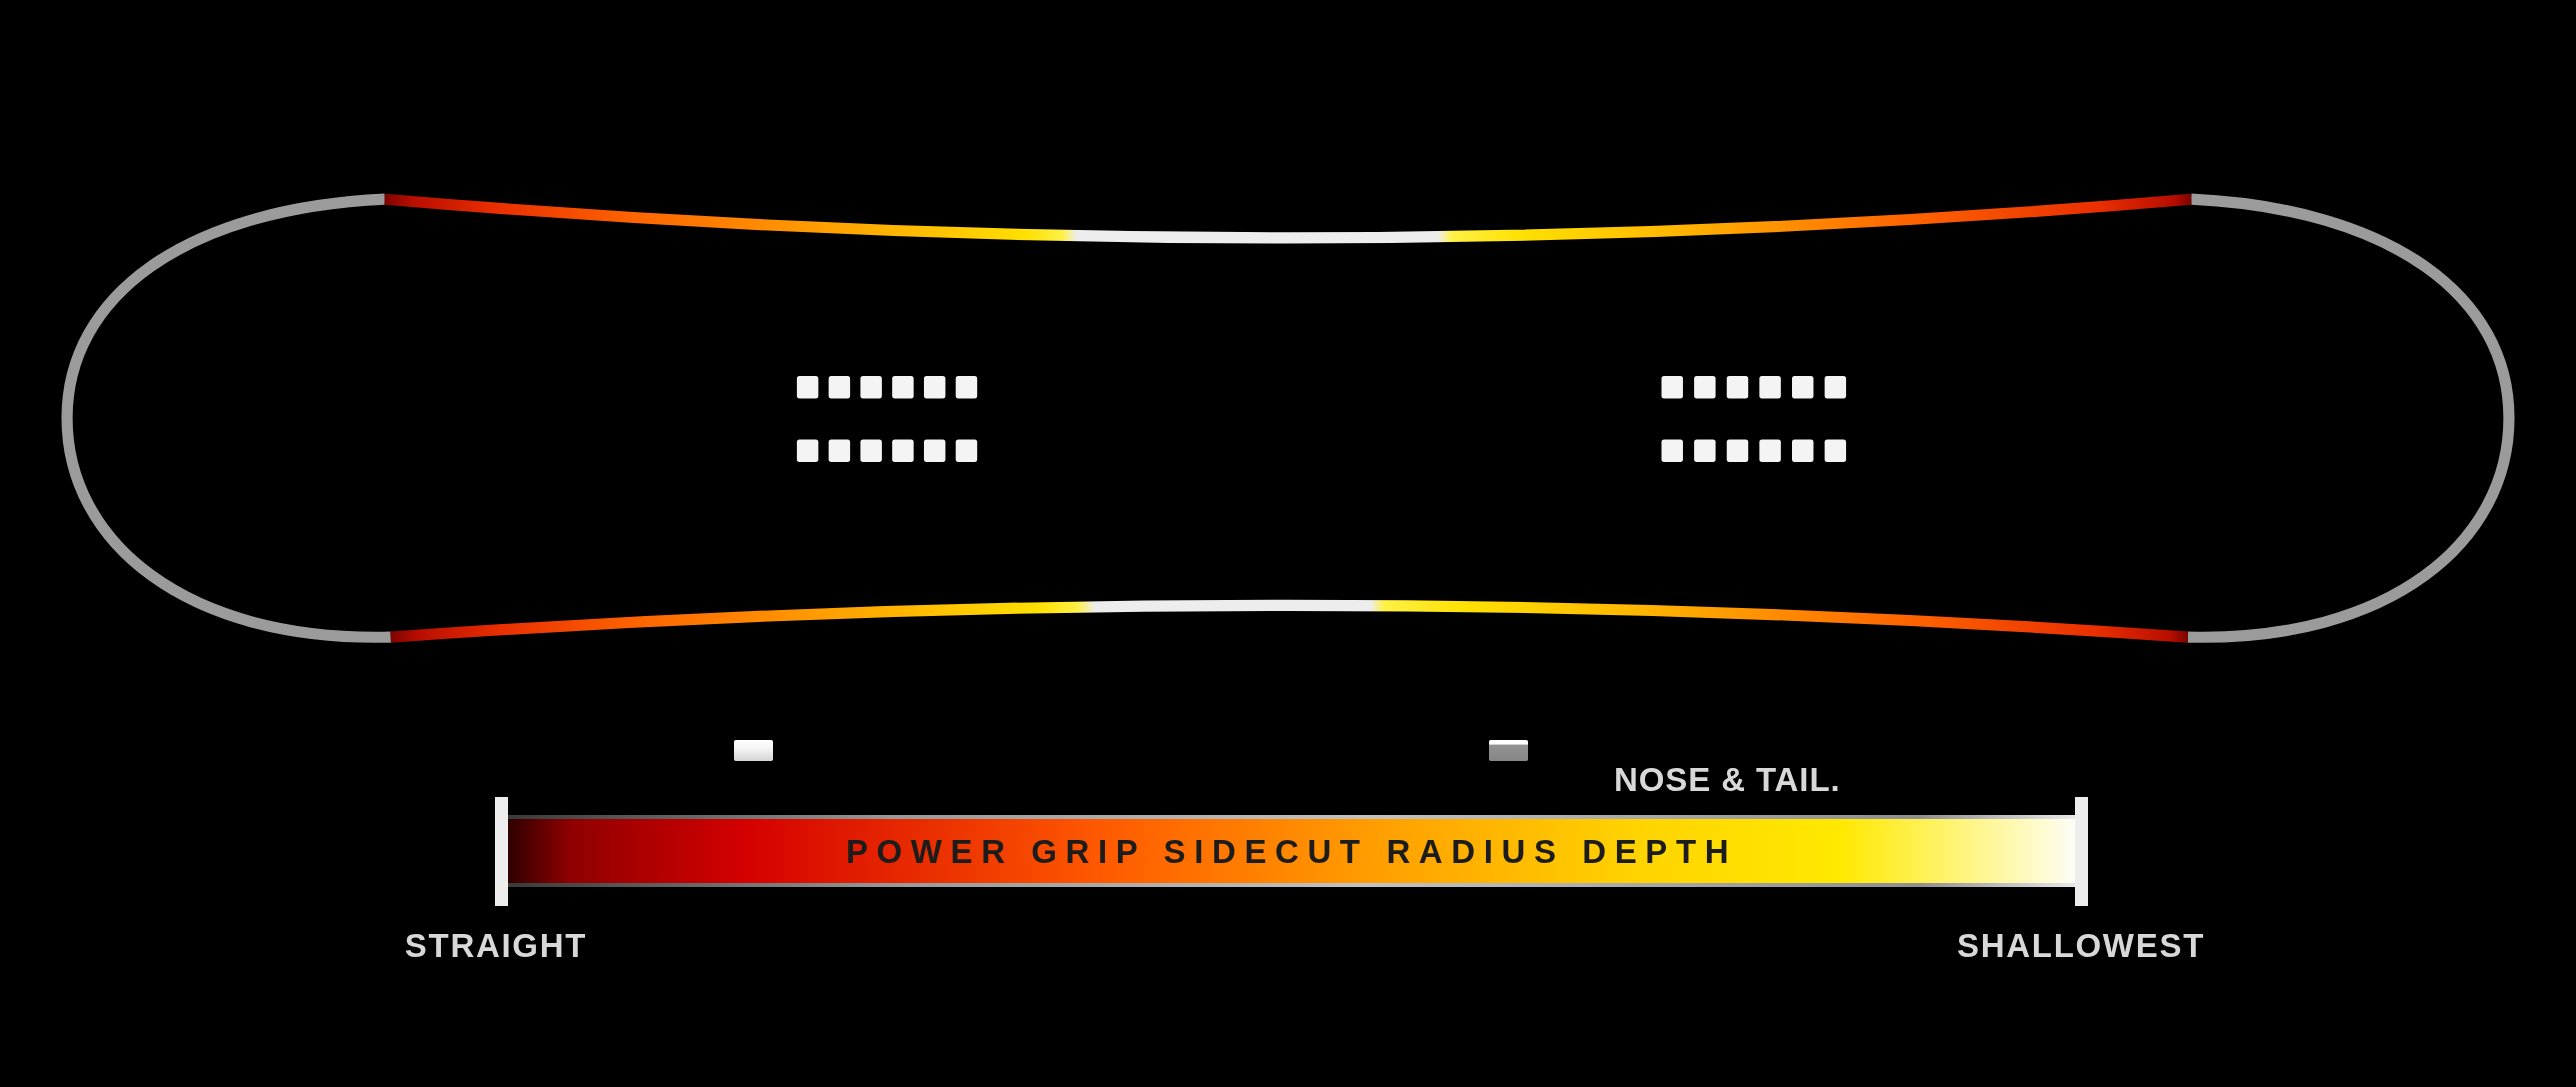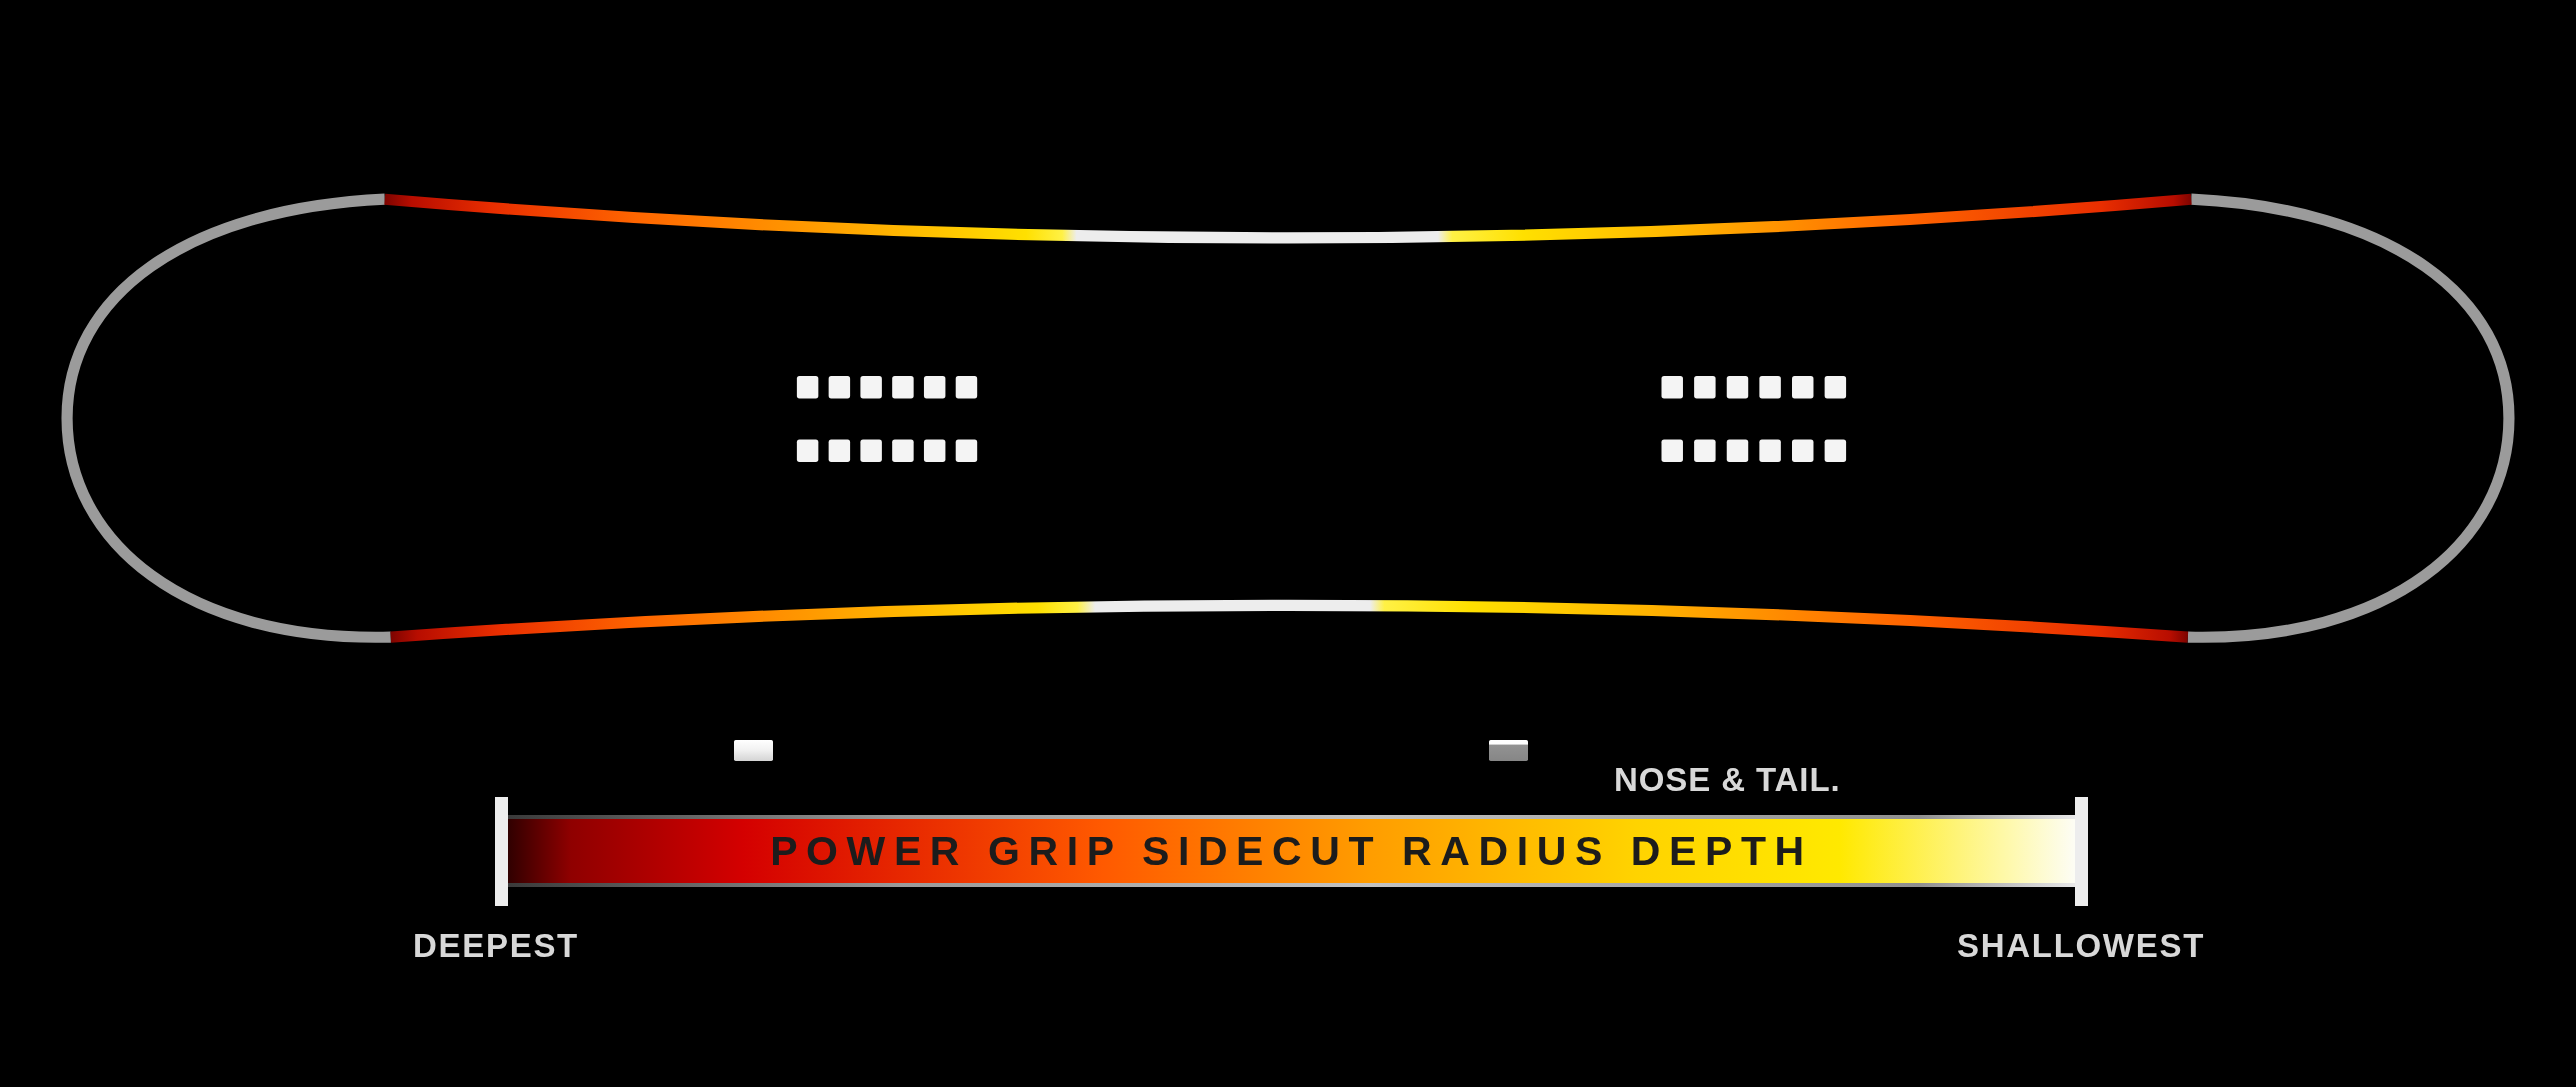--- a/index.html
+++ b/index.html
@@ -18,21 +18,21 @@
   .bar-cap{position:absolute;width:13px;height:109px;background:#ededed;top:797px;}
   .bar-bevel{position:absolute;left:508px;width:1567px;height:4.3px;
     background:linear-gradient(90deg,#3a3a3a 0%,#9a9a9a 25%,#c2c2c2 55%,#8f8f8f 90%,#e8e8e8 100%);}
   .grad-bar{
     position:absolute;left:508px;top:819px;width:1567px;height:64px;
     background:linear-gradient(90deg,#300000 0%,#8f0000 4%,#d40000 15%,#ff5a00 38%,
       #ff9d00 55%,#ffd300 72%,#ffe900 85%,#fef9b0 96%,#fdfdf5 100%);
   }
   .grad-bar-label{
     width:100%;height:64px;line-height:65px;text-align:center;color:#1c1c1c;
-    font-weight:bold;font-size:41px;letter-spacing:8.6px;white-space:nowrap;
+    font-weight:bold;font-size:33px;letter-spacing:8.6px;white-space:nowrap;
   }
   .end-label{
     position:absolute;top:927px;color:#d8d8d8;font-weight:bold;font-size:33px;
     letter-spacing:1.7px;white-space:nowrap;transform:translateX(-50%);
   }
 </style>
 </head>
 <body>
 
 <div class="stage">
@@ -118,17 +118,17 @@
   <div class="legend-label" style="left:1614px;top:761px;">NOSE &amp; TAIL.</div>
 
   <div class="bar-cap" style="left:495px;"></div>
   <div class="bar-cap" style="left:2075px;"></div>
   <div class="bar-bevel" style="top:815px;"></div>
   <div class="grad-bar">
     <div class="grad-bar-label">POWER GRIP SIDECUT RADIUS DEPTH</div>
   </div>
   <div class="bar-bevel" style="top:883px;"></div>
 
-  <div class="end-label" style="left:496px;">DEEPEST</div>
+  <div class="end-label" style="left:496px;">STRAIGHT</div>
   <div class="end-label" style="left:2081px;">SHALLOWEST</div>
 
 </div>
 
 
 </body></html>

